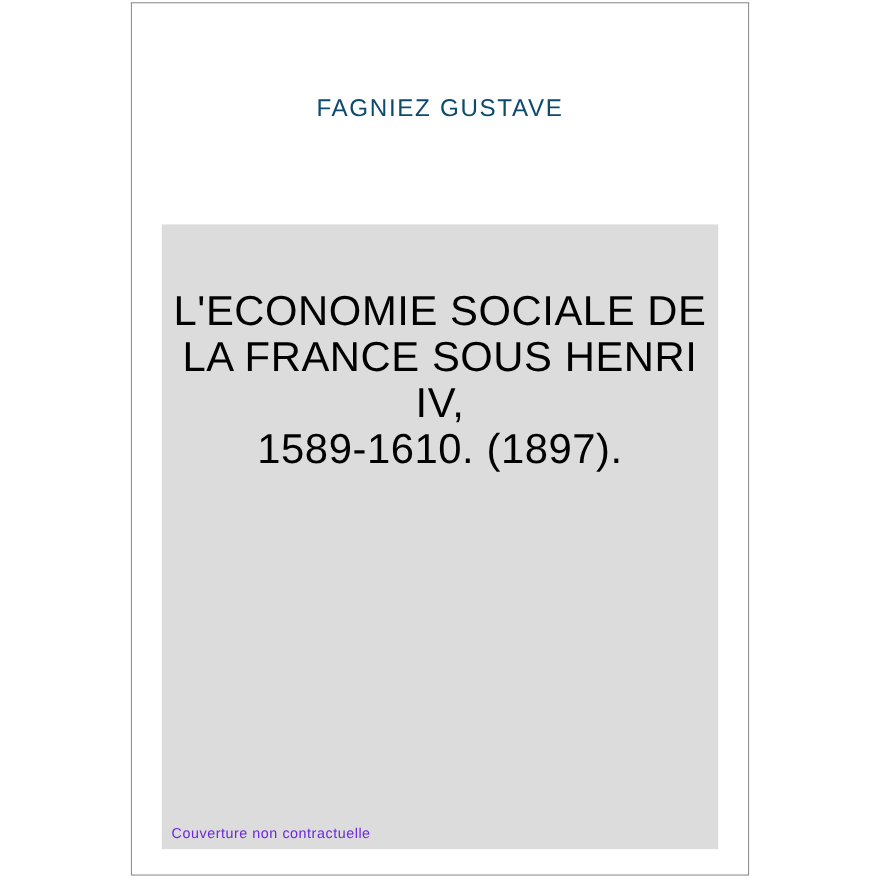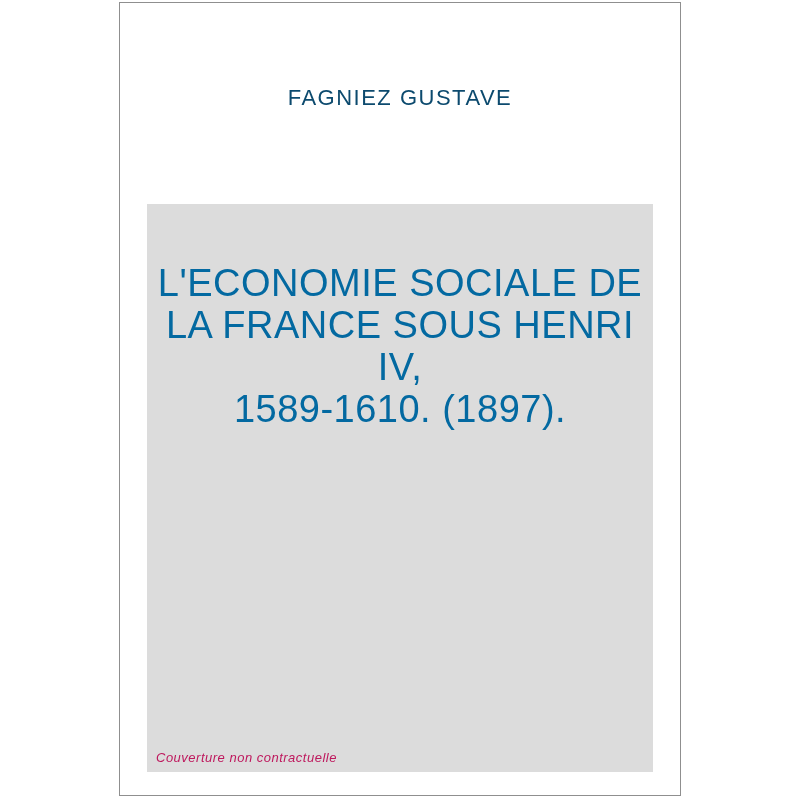--- a/index.html
+++ b/index.html
@@ -50,33 +50,32 @@
   .title {
     position: absolute;
     left: 0;
     top: 58px;
     width: 100%;
     text-align: center;
     font-size: 38px;
     line-height: 42px;
     font-weight: 300;
     letter-spacing: 0.5px;
-    color: #0369a1;
+    color: #000000;
     white-space: pre-line;
   }
   .disclaimer {
     position: absolute;
     left: 9px;
     bottom: 7px;
     font-size: 13px;
     line-height: 15px;
     font-weight: 300;
     letter-spacing: 0.5px;
-    color: #be185d;
-    font-style: italic;
+    color: #6d28d9;
   }
 </style>
 </head>
 <body>
 
 <div class="stage">
   <div class="cover">
     <div class="author">FAGNIEZ GUSTAVE</div>
     <div class="placeholder-box">
       <div class="title">L'ECONOMIE SOCIALE DE

